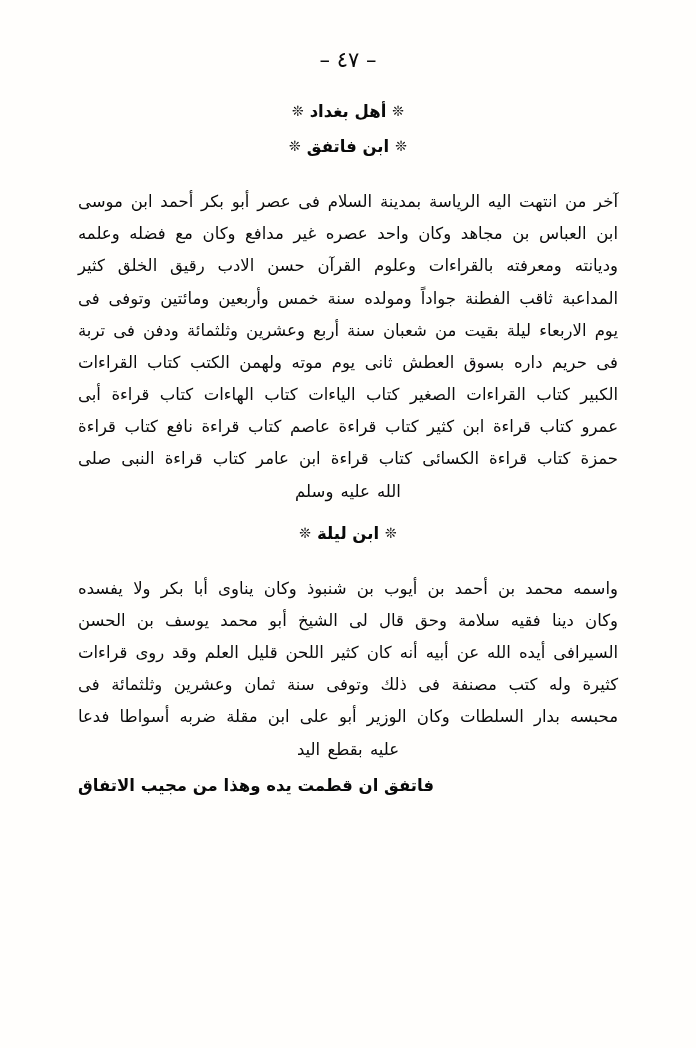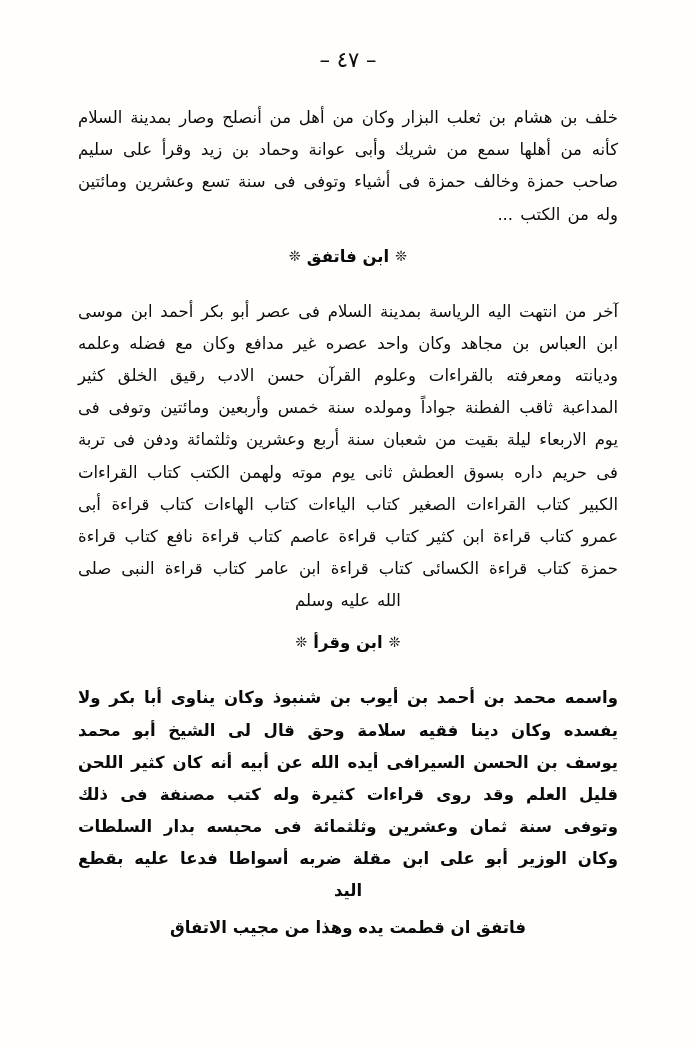--- a/index.html
+++ b/index.html
@@ -50,55 +50,57 @@
   .para {
     direction: rtl;
     text-align: justify;
     text-align-last: center;
     font-size: 16.5px;
     line-height: 1.95;
     word-spacing: 2px;
     margin: 0 0 4px 0;
   }
   .para.bold {
-    font-weight: bold;
+    font-weight: normal;
   }
   .para.last-line-center {
     text-align-last: center;
     margin-top: 30px;
   }
   .para-1 { text-align-last: right; }
   .closing {
     direction: rtl;
-    text-align: center;
+    text-align: left;
     font-size: 16.5px;
     font-weight: bold;
     line-height: 1.95;
     margin-top: 2px;
   }
 </style>
 </head>
 <body>
 
 <div class="page">
 
   <div class="page-number">– ٤٧ –</div>
 
   <div class="section">
-    <p class="para para-1">خلف بن هشام بن ثعلب البزار وكان من أهل من أنصلح وصار بمدينة السلام كأنه من أهلها سمع من شريك وأبى عوانة وحماد بن زيد وقرأ على سليم صاحب حمزة وخالف حمزة فى أشياء وتوفى فى سنة تسع وعشرين ومائتين وله من الكتب ...</p>
+    <div class="section-heading">
+      <span class="orn">❊</span><span>أهل بغداد</span><span class="orn">❊</span>
+    </div>
   </div>
 
   <div class="section">
     <div class="section-heading">
       <span class="orn">❊</span><span>ابن فاتفق</span><span class="orn">❊</span>
     </div>
     <p class="para last-line-center">آخر من انتهت اليه الرياسة بمدينة السلام فى عصر أبو بكر أحمد ابن موسى ابن العباس بن مجاهد وكان واحد عصره غير مدافع وكان مع فضله وعلمه وديانته ومعرفته بالقراءات وعلوم القرآن حسن الادب رقيق الخلق كثير المداعبة ثاقب الفطنة جواداً ومولده سنة خمس وأربعين ومائتين وتوفى فى يوم الاربعاء ليلة بقيت من شعبان سنة أربع وعشرين وثلثمائة ودفن فى تربة فى حريم داره بسوق العطش ثانى يوم موته ولهمن الكتب كتاب القراءات الكبير كتاب القراءات الصغير كتاب الياءات كتاب الهاءات كتاب قراءة أبى عمرو كتاب قراءة ابن كثير كتاب قراءة عاصم كتاب قراءة نافع كتاب قراءة حمزة كتاب قراءة الكسائى كتاب قراءة ابن عامر كتاب قراءة النبى صلى الله عليه وسلم</p>
   </div>
 
   <div class="section">
     <div class="section-heading">
-      <span class="orn">❊</span><span>ابن وقرأ</span><span class="orn">❊</span>
+      <span class="orn">❊</span><span>ابن ليلة</span><span class="orn">❊</span>
     </div>
     <p class="para bold last-line-center">واسمه محمد بن أحمد بن أيوب بن شنبوذ وكان يناوى أبا بكر ولا يفسده وكان دينا فقيه سلامة وحق قال لى الشيخ أبو محمد يوسف بن الحسن السيرافى أيده الله عن أبيه أنه كان كثير اللحن قليل العلم وقد روى قراءات كثيرة وله كتب مصنفة فى ذلك وتوفى سنة ثمان وعشرين وثلثمائة فى محبسه بدار السلطات وكان الوزير أبو على ابن مقلة ضربه أسواطا فدعا عليه بقطع اليد</p>
     <div class="closing">فاتفق ان قطمت يده وهذا من مجيب الاتفاق</div>
   </div>
 
 </div>
 
 </body></html>

